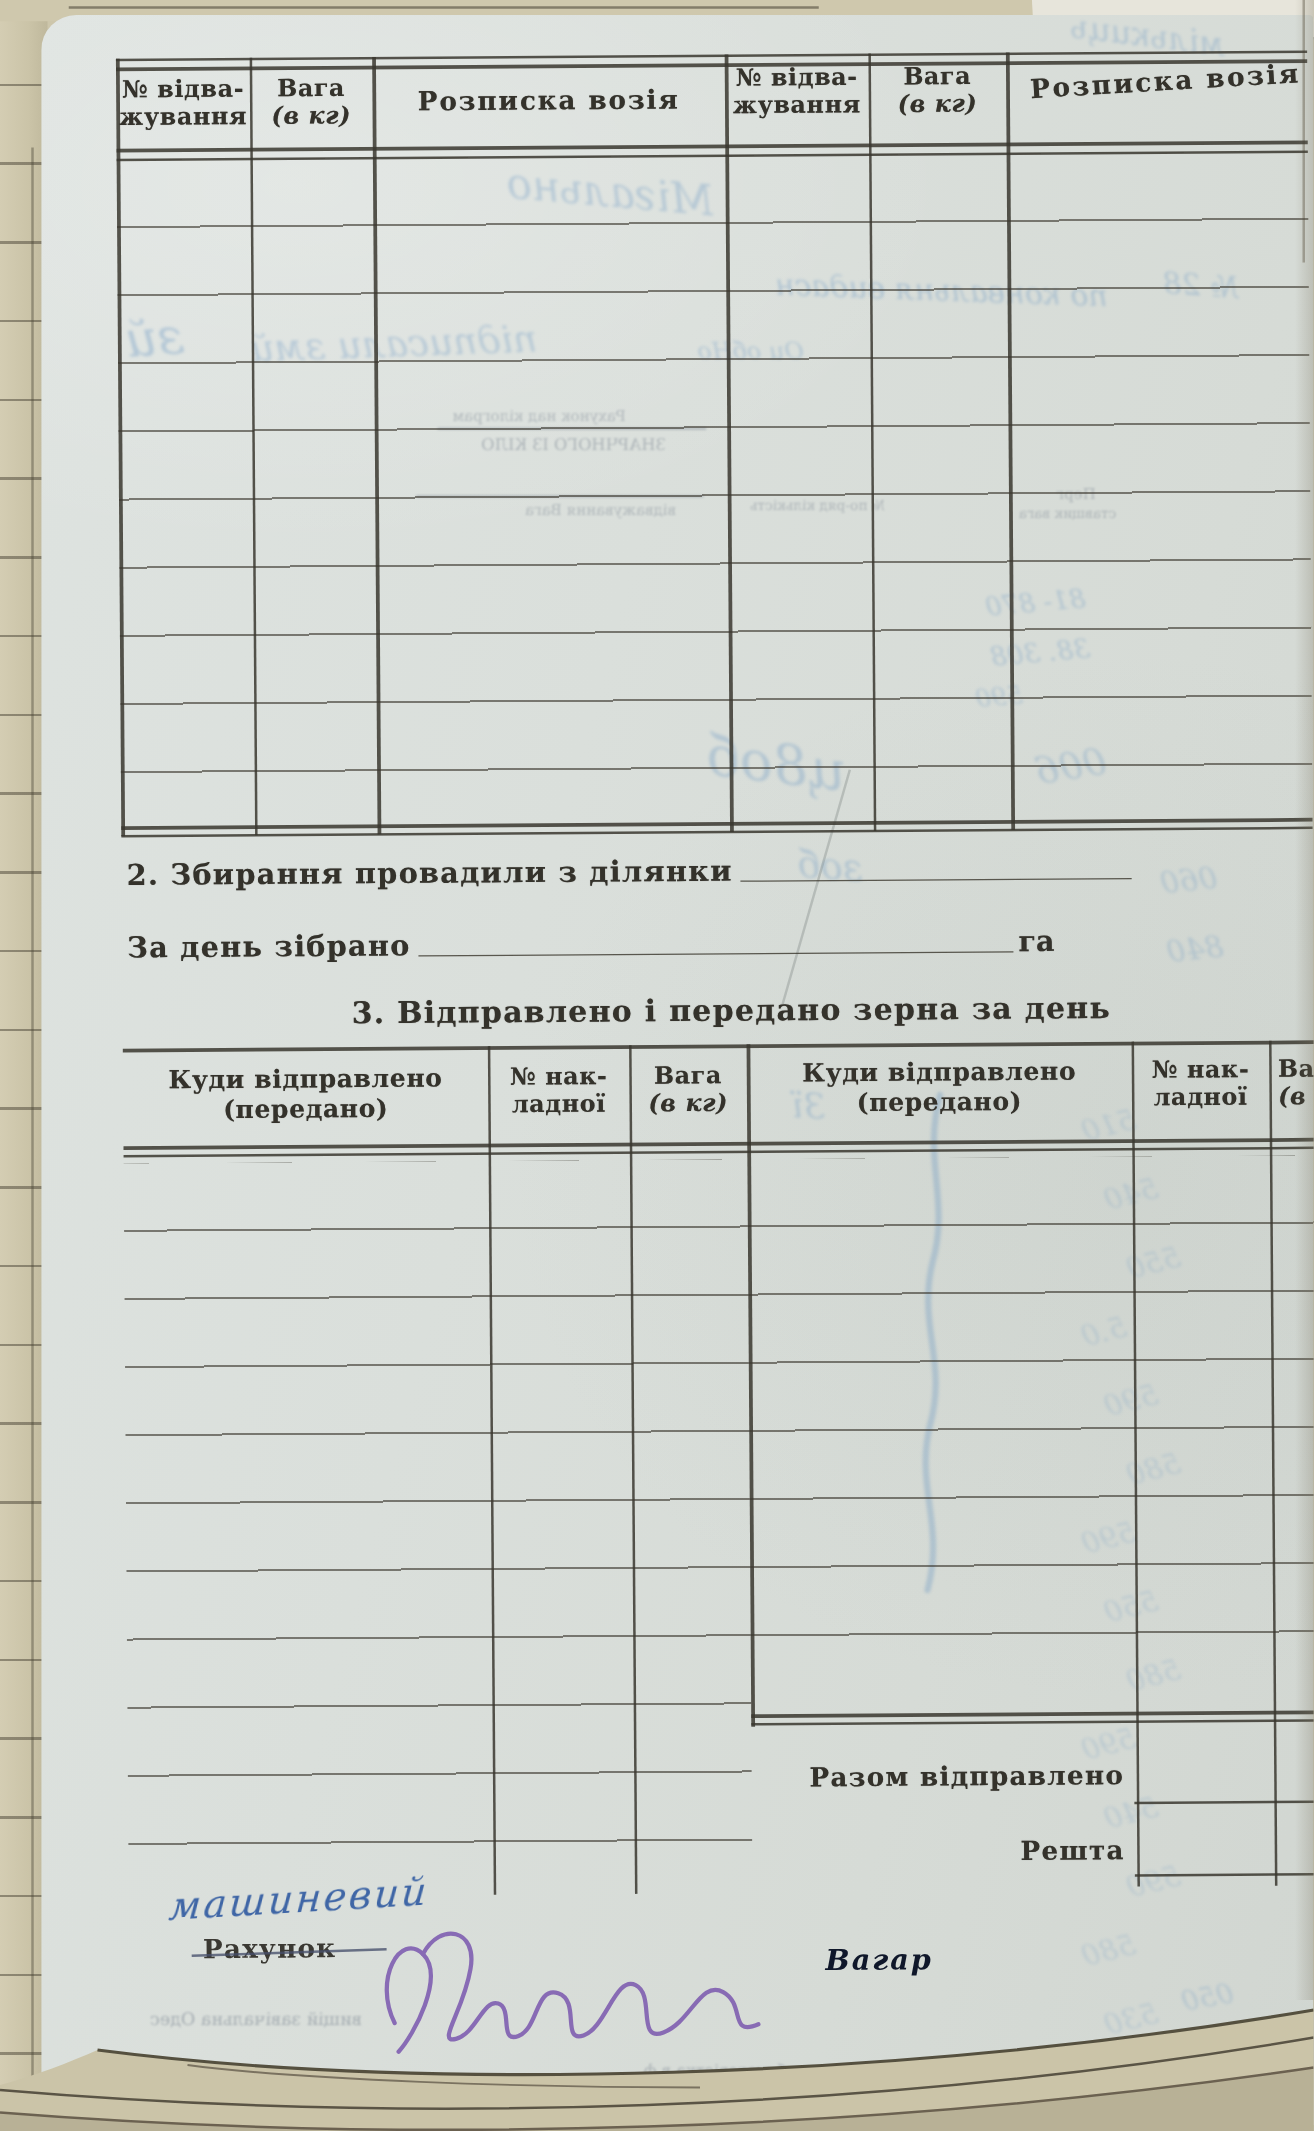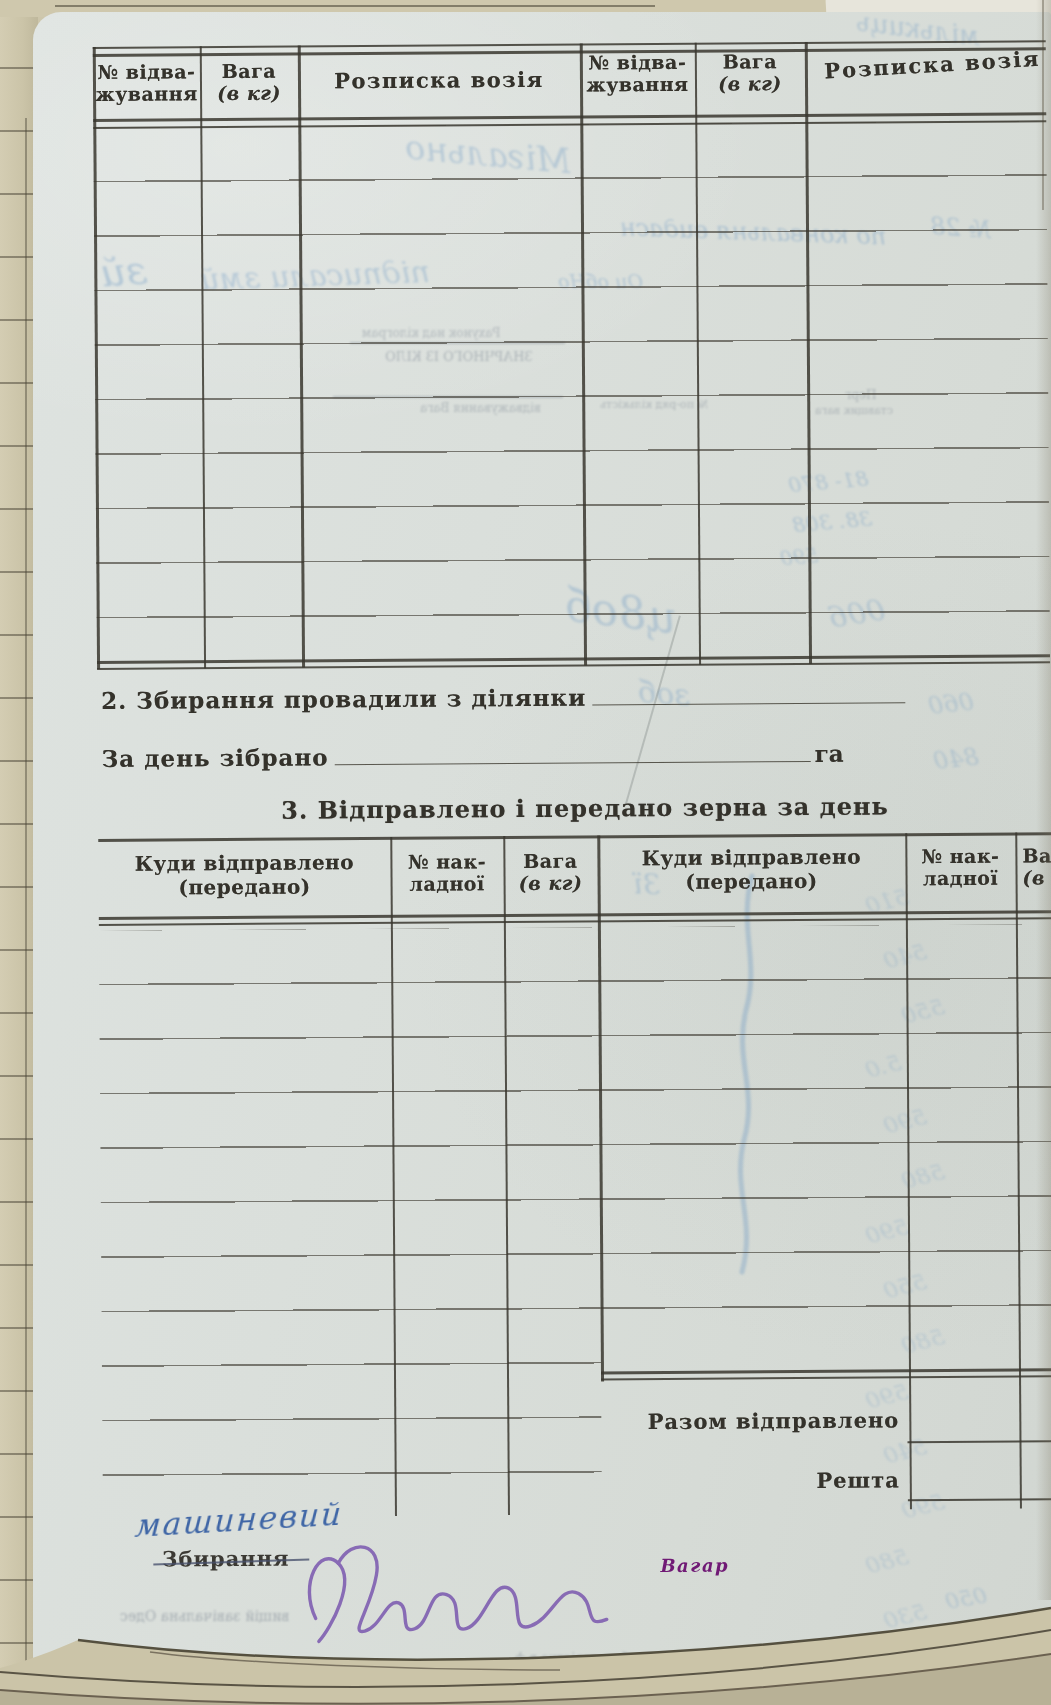--- a/index.html
+++ b/index.html
@@ -54,22 +54,22 @@
   .ghost{position:absolute;font-family:"DejaVu Serif",serif;font-style:italic;white-space:nowrap;}
   .ghost.ink{color:#5e8fc0;filter:blur(1.1px);}
   .ghost.gray{color:#7d8793;filter:blur(.9px);font-style:normal;}
   .ghost.gline{height:2px;background:#7d8793;filter:blur(1px);}
   
   .sig-hand{position:absolute;left:130px;top:1500px;font-size:31px;font-style:italic;color:#3f66a6;
       transform:rotate(-3deg) skewX(-8deg);letter-spacing:2px;filter:blur(.2px);}
   .sig-printed{position:absolute;left:157px;top:1544px;font-size:21px;font-weight:600;letter-spacing:1px;color:#3b3933;}
   .sig-strike{position:absolute;left:148px;top:1559px;width:156px;height:2.4px;background:#46506b;
       transform:rotate(-1.5deg);opacity:.78;}
-  .sig-vagar{position:absolute;left:655px;top:1556px;font-size:18px;font-style:italic;font-weight:700;
-      letter-spacing:1.5px;color:#701a75;}
+  .sig-vagar{position:absolute;left:655px;top:1556px;font-size:23px;font-style:italic;font-weight:700;
+      letter-spacing:1.5px;color:#0f172a;}
 </style>
 </head>
 <body>
 
 <div class="canvas">
 
   <div class="abs under-left">
     <div class="lines"></div>
     <div class="vline"></div>
   </div>
@@ -220,21 +220,21 @@
       <div class="th" style="left:1022px;top:848px;width:90px;font-size:19px;text-align:left;">
         <div>Вага</div>
           <div class="l2 it">(в кг)</div>
       </div>
 
       <div class="tot" style="left:600px;top:1410px;width:295px;font-size:21px;">Разом відправлено</div>
       <div class="tot" style="left:600px;top:1470px;width:295px;font-size:21px;">Решта</div>
     </div>
 
     <div class="sig-hand">машиневий</div>
-    <div class="sig-printed">Збирання</div>
+    <div class="sig-printed">Рахунок</div>
     <div class="sig-strike"></div>
     <svg class="abs" style="left:285px;top:1522px;width:345px;height:125px;" viewBox="0 0 345 125">
       <g fill="none" stroke="#7a57ae" stroke-width="3.4" stroke-linecap="round" opacity=".85">
         <path d="M25,95 C8,60 30,22 48,40 C66,58 40,105 28,118"></path>
         <path d="M48,40 C62,14 92,20 86,52 C80,86 58,112 74,108 C90,104 96,76 108,80 C120,84 108,112 124,106 C140,100 138,66 156,72 C174,78 158,112 176,106 C194,100 202,58 218,66 C234,74 218,112 240,104 C262,96 270,62 288,72 C306,82 292,108 316,98"></path>
       </g>
     </svg>
     <div class="sig-vagar">Вагар</div>
   </div>
 

